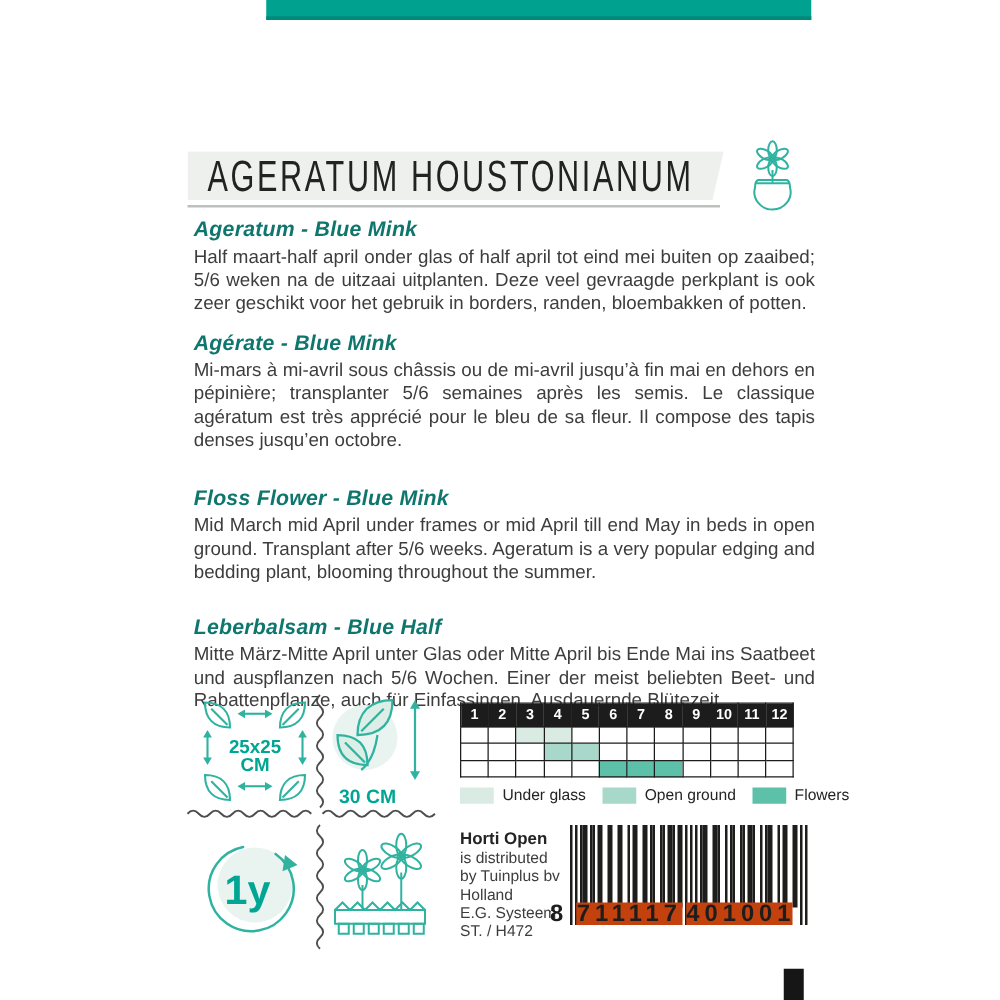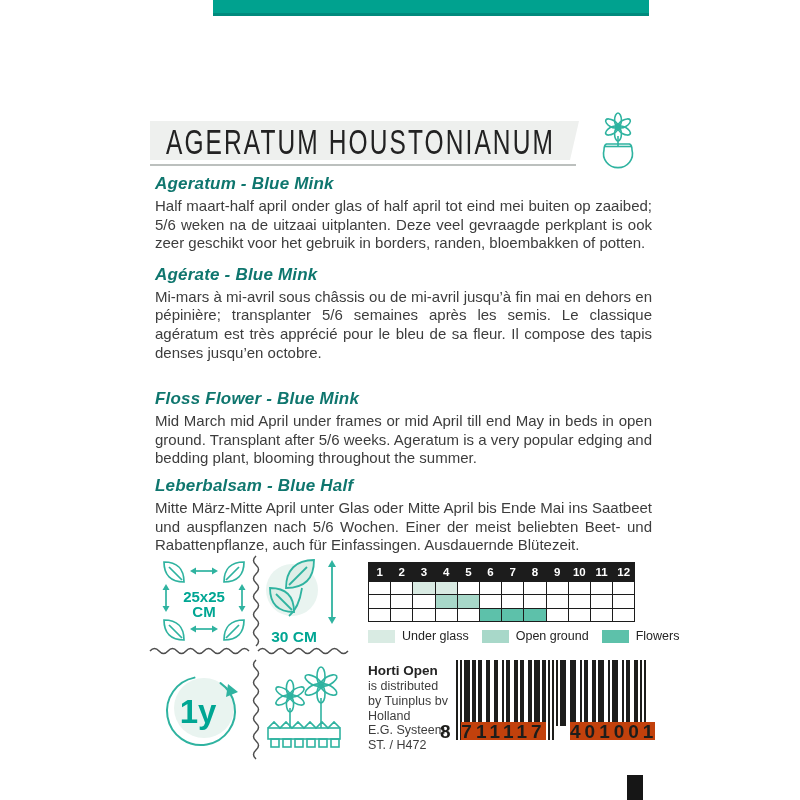--- a/index.html
+++ b/index.html
@@ -9,21 +9,21 @@
           background:#00a28f;border-bottom:3px solid #008a7d;}
   .banner{position:absolute;left:150px;top:121px;width:429px;height:39px;background:#eef0ee;
           clip-path:polygon(0 0,100% 0,calc(100% - 9px) 100%,0 100%);}
   .banner-title{position:absolute;left:16px;top:0;height:39px;line-height:42px;font-size:35px;
           color:#222;letter-spacing:3px;transform:scaleX(0.70);transform-origin:left center;
           white-space:nowrap;font-weight:400;}
   .banner-underline{position:absolute;left:150px;top:164px;width:426px;height:2px;background:#bcc0be;}
   .sections{position:absolute;left:155px;top:174px;width:497px;}
   .sec-h{font-size:17px;font-weight:700;color:#0f766e;margin:0 0 3px;letter-spacing:0.2px;font-style:italic;}
   .sec-p{font-size:15px;line-height:18.6px;color:#3d3d3d;text-align:justify;margin:0;}
-  .gap1{margin-bottom:12px;}.gap2{margin-bottom:27px;}.gap3{margin-bottom:8px;}
+  .gap1{margin-bottom:12px;}.gap2{margin-bottom:27px;}.gap3{margin-bottom:24px;}
   svg.icon{position:absolute;overflow:visible;}
   .cal{position:absolute;left:368px;top:562px;border-collapse:collapse;}
   .cal th{background:#1c1c1c;color:#fff;font-size:11.5px;font-weight:700;width:21.2px;height:18px;
           border:1.4px solid #1c1c1c;padding:0;text-align:center;}
   .cal td{height:12.4px;border:1.4px solid #1c1c1c;padding:0;background:#fff;}
   .legend{position:absolute;left:368px;top:629px;display:flex;align-items:center;}
   .legend .sw{width:27px;height:13px;margin-right:7px;flex:0 0 auto;}
   .legend .lb{font-size:12.5px;color:#242424;margin-right:13px;white-space:nowrap;}
   .dist{position:absolute;left:368px;top:663px;width:95px;color:#3d3d3d;}
   .dist .nm{font-size:13.5px;font-weight:700;color:#242424;line-height:16px;}
@@ -329,18 +329,18 @@
       <div class="bar" style="left: 22px; width: 2px; height: 66px;"></div>
       <div class="bar" style="left: 18px; width: 2px; height: 66px;"></div>
       <div class="bar" style="left: 16px; width: 2px; height: 66px;"></div>
       <div class="bar" style="left: 12px; width: 2px; height: 66px;"></div>
       <div class="bar" style="left: 10px; width: 2px; height: 66px;"></div>
       <div class="bar" style="left: 8px; width: 2px; height: 66px;"></div>
       <div class="bar" style="left: 4px; width: 2px; height: 80px;"></div>
       <div class="bar" style="left: 0px; width: 2px; height: 80px;"></div>
     <div class="bc-lead">8</div>
     <div class="bc-group" style="left:5px;width:85px;">711117</div>
-    <div class="bc-group" style="left:114px;width:85px;">401001</div>
+    <div class="bc-group" style="left:93px;width:85px;">401001</div>
   </div>
 
   <div class="corner-mark"></div>
 
 </div>
 
 </body></html>

